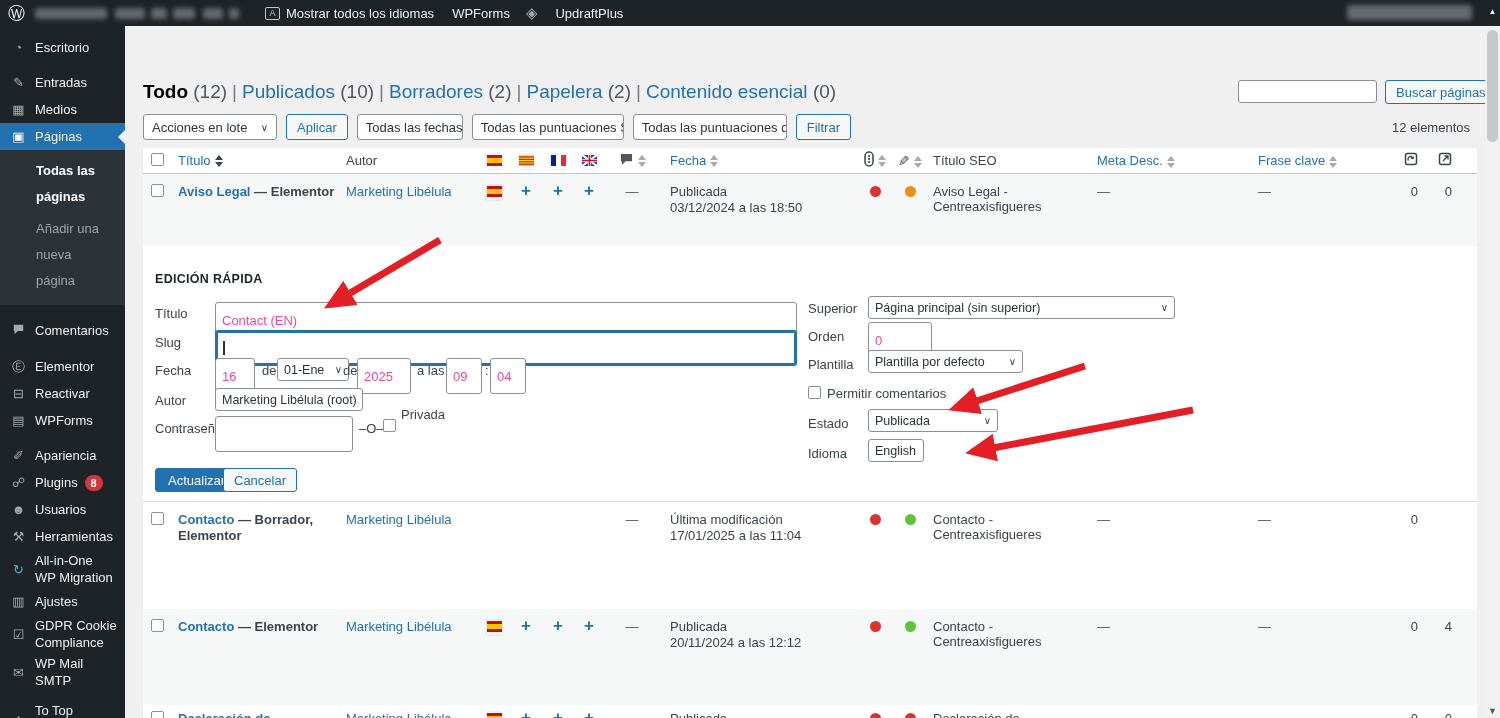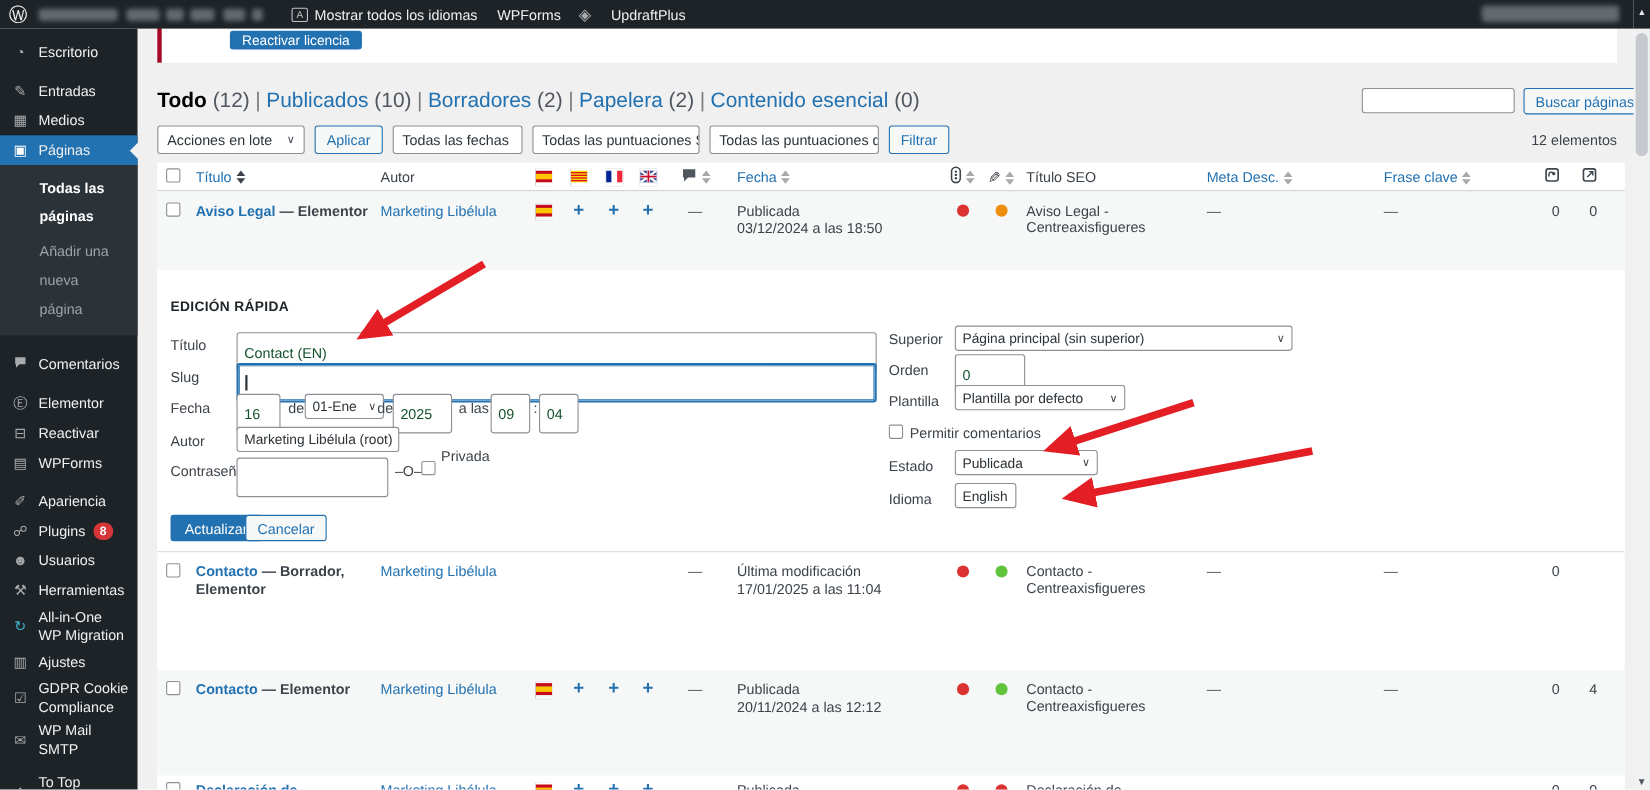--- a/index.html
+++ b/index.html
@@ -81,21 +81,21 @@
   .dot { width:11px; height:11px; border-radius:50%; display:inline-block; margin-top:2px; }
   .dot-red { background:#dc3232; } .dot-orange { background:#ee8e0d; } .dot-green { background:#5fc33b; }
   .hic { display:inline-block; vertical-align:middle; }
   .pen { font-size:14px; color:#3c434a; display:inline-block; transform:scaleX(-1); }
 
   
   .qe { position:relative; height:256px; background:#fff; border-bottom:1px solid #dcdcde; font-size:13px;text-align:center; }
   .qe-legend { position:absolute; left:12px; top:26px; font-weight:bold; font-size:12.5px; color:#1d2327; letter-spacing:.3px; }
   .qe-label { position:absolute; left:12px; color:#3c434a; }
   .qe-label-r { position:absolute; left:665px; color:#3c434a; }
-  .inp { background:#fff; border:1px solid #8c8f94; border-radius:3px; height:36px; font-size:13px; color:#14532d; display:flex; align-items:center; padding:0 6px; position:absolute; }
+  .inp { background:#fff; border:1px solid #8c8f94; border-radius:3px; height:36px; font-size:13px; color:#ec4899; display:flex; align-items:center; padding:0 6px; position:absolute; }
   .qe .sel { position:absolute; height:23px; font-size:12.5px; padding:0 6px; }
   .focus { border:2px solid #2271b1; box-shadow:0 0 0 1px #2271b1 inset; }
   .caret { width:1.5px; height:14px; background:#2c3338; }
   .qe-btn { position:absolute; height:24px; }
   .qe-txt { position:absolute; color:#3c434a; }
 
   
   .arrows { position:absolute; left:0; top:0; width:1500px; height:718px; z-index:15; pointer-events:none; }
   .scrollbar { position:absolute; right:0; top:0; width:15px; height:718px; z-index:30; background:#f1f1f1; }
   .sb-top { height:26px; background:#1d2327; color:#e8eaed; font-size:8px; text-align:center; line-height:24px; cursor:pointer; }
@@ -206,37 +206,34 @@
         <span class="menu-label">To Top Settings</span>
       </div>
     <div class="menu-item">
         <span class="menu-icon">Ⓨ</span>
         <span class="menu-label">Yoast SEO</span>
       </div>
     <div class="menu-item"></div>
 
   </div>
 
-  <div class="notice">
-    <span class="btn btn-primary notice-btn">Reactivar licencia</span>
-  </div>
 
   <div class="views">
     <span class="cur">Todo</span> <span class="cnt">(12)</span><span class="sep">|</span><a class="link">Publicados</a> <span class="cnt">(10)</span><span class="sep">|</span><a class="link">Borradores</a> <span class="cnt">(2)</span><span class="sep">|</span><a class="link">Papelera</a> <span class="cnt">(2)</span><span class="sep">|</span><a class="link">Contenido esencial</a> <span class="cnt">(0)</span>
   </div>
   <div class="search-input"></div>
   <span class="btn btn-secondary search-btn">Buscar páginas</span>
 
   <div class="toolbar">
     <span class="sel" style="width:134px">
         <span>Acciones en lote</span>
         <span class="chev">∨</span>
       </span>
     <span class="btn btn-secondary tb-btn">Aplicar</span>
-    <span class="sel" style="width:118px">
+    <span class="sel" style="width:106px">
         <span>Todas las fechas</span>
       </span>
     <span class="sel" style="width:152px">
         <span>Todas las puntuaciones SEC</span>
       </span>
     <span class="sel" style="width:154px">
         <span>Todas las puntuaciones de</span>
       </span>
     <span class="btn btn-secondary tb-btn">Filtrar</span>
   </div>

